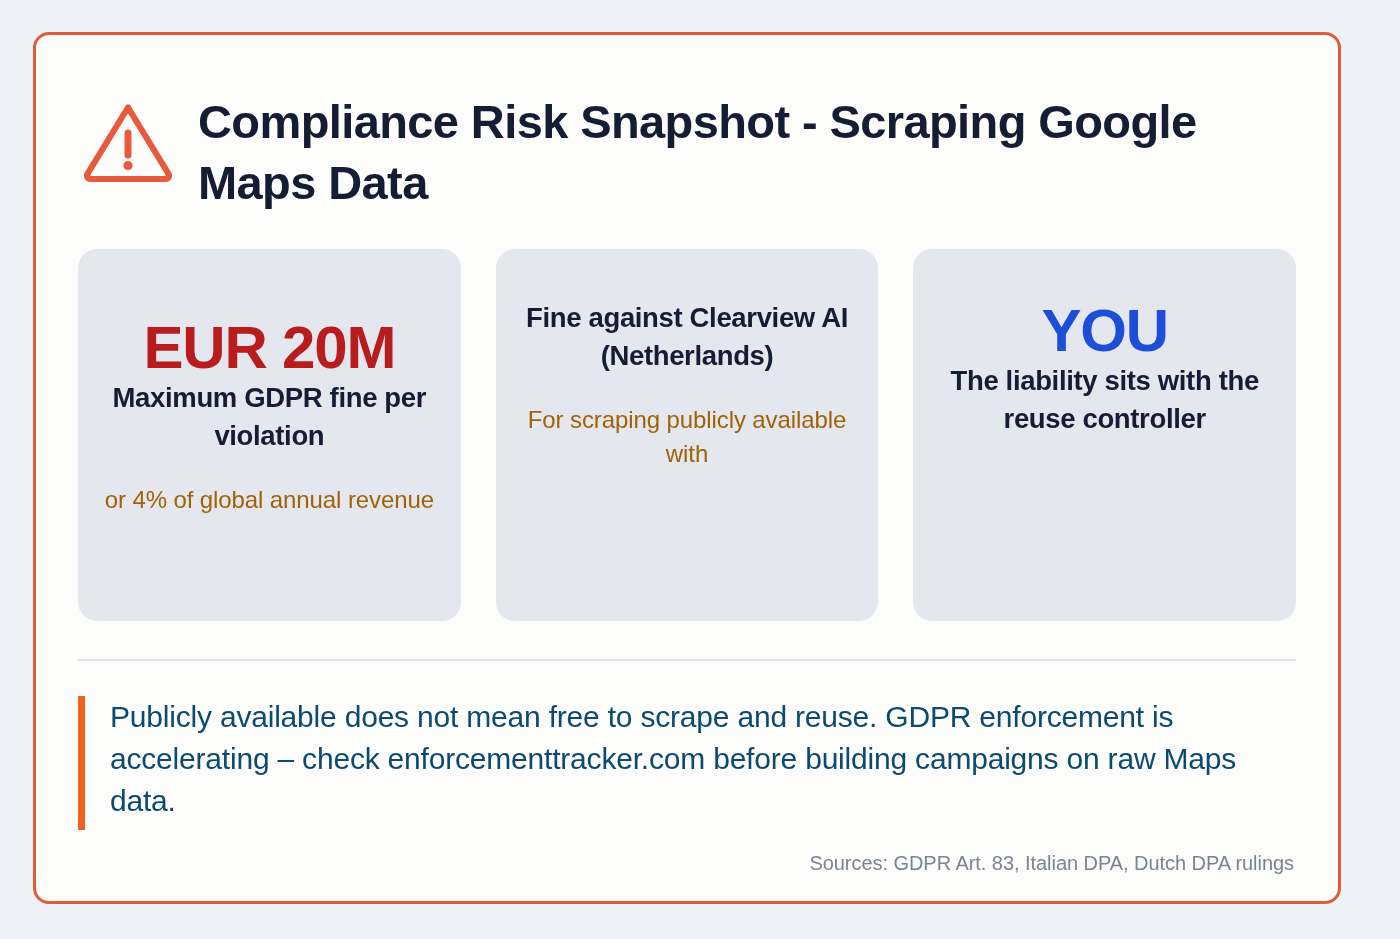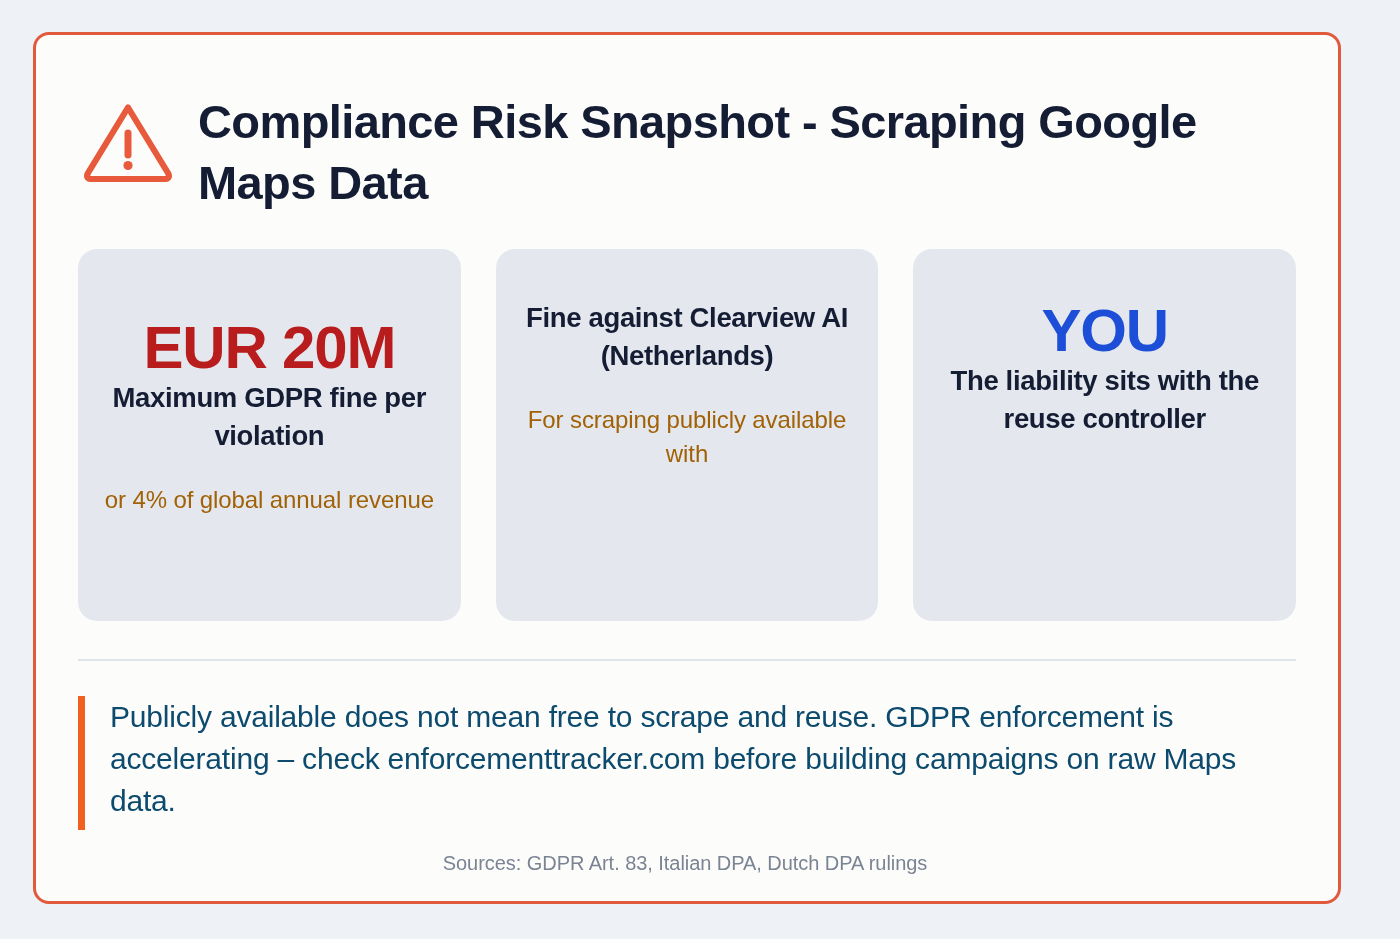--- a/index.html
+++ b/index.html
@@ -141,21 +141,21 @@
     line-height: 1.40;
     letter-spacing: -0.2px;
     color: #0c4a6e;
     max-width: 1200px;
   }
 
   
   .sources {
     margin-top: auto;
     margin-bottom: 26px;
-    text-align: center;
+    text-align: right;
     padding-right: 4px;
     font-size: 20px;
     font-weight: 400;
     letter-spacing: -0.05px;
     color: #7b8493;
   }
 </style>
 </head>
 <body>
 

